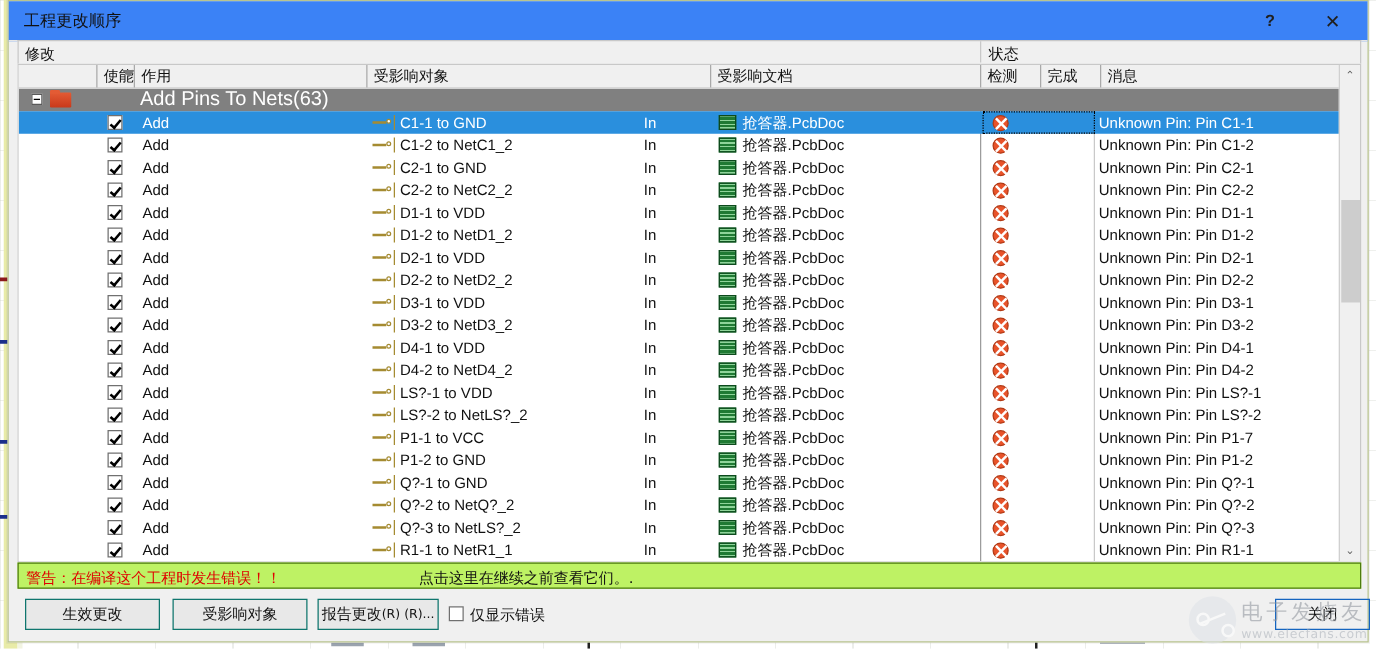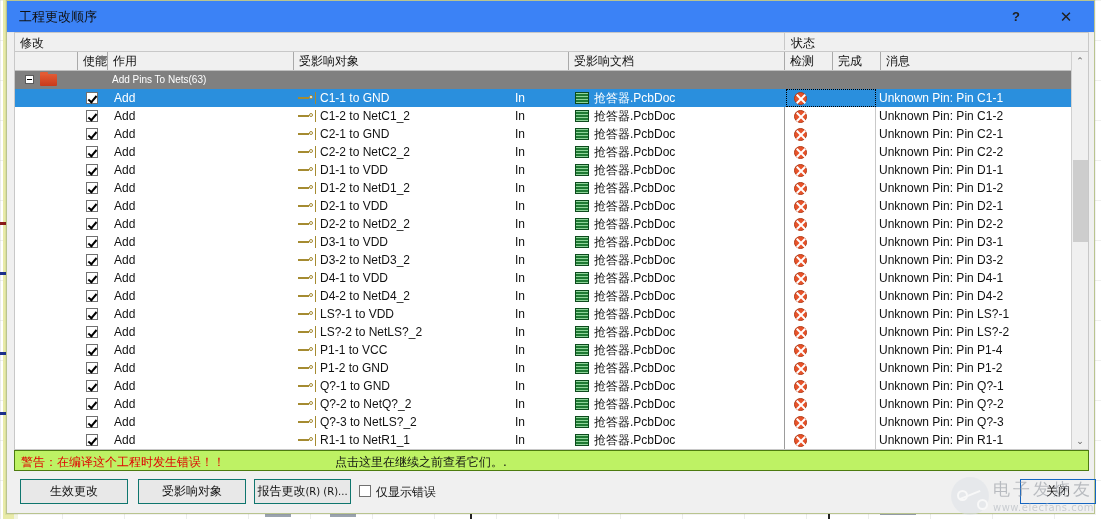--- a/index.html
+++ b/index.html
@@ -93,21 +93,21 @@
   }
   .grouprow .folder{
     position:absolute;left:25px;top:3px;width:17px;height:12px;
     background:linear-gradient(#e35b34,#c9391a);border-radius:1px;
   }
   .grouprow .folder:before{
     content:"";position:absolute;left:0;top:-2px;width:8px;height:3px;
     background:#e35b34;border-radius:1px 1px 0 0;
   }
   .grouprow .glabel{
-    position:absolute;left:97px;top:0;line-height:18px;font-size:10px;color:#fff;
+    position:absolute;left:97px;top:0;line-height:18px;font-size:16px;color:#fff;
   }
 
   .row{position:relative;height:18px;font-size:12px;color:#111;}
   .row.sel{background:#2a8fdd;color:#fff;}
   .row .c{position:absolute;top:0;line-height:18px;white-space:nowrap;}
   .chk{
     position:absolute;left:71px;top:3px;width:12px;height:12px;
     border:1px solid #707070;background:#fff;box-sizing:border-box;
   }
   .chk:after{
@@ -440,21 +440,21 @@
             <div class="row">
               <div class="chk"></div>
               <div class="c c-action">Add</div>
               <div class="pinicon"></div>
               <div class="pinbar"></div>
               <div class="c c-object">P1-1 to VCC</div>
               <div class="c c-in">In</div>
               <div class="docicon"></div>
               <div class="c c-doc">抢答器.PcbDoc</div>
               <div class="erricon"></div>
-              <div class="c c-msg">Unknown Pin: Pin P1-4</div>
+              <div class="c c-msg">Unknown Pin: Pin P1-7</div>
             </div>
             <div class="row">
               <div class="chk"></div>
               <div class="c c-action">Add</div>
               <div class="pinicon"></div>
               <div class="pinbar"></div>
               <div class="c c-object">P1-2 to GND</div>
               <div class="c c-in">In</div>
               <div class="docicon"></div>
               <div class="c c-doc">抢答器.PcbDoc</div>

